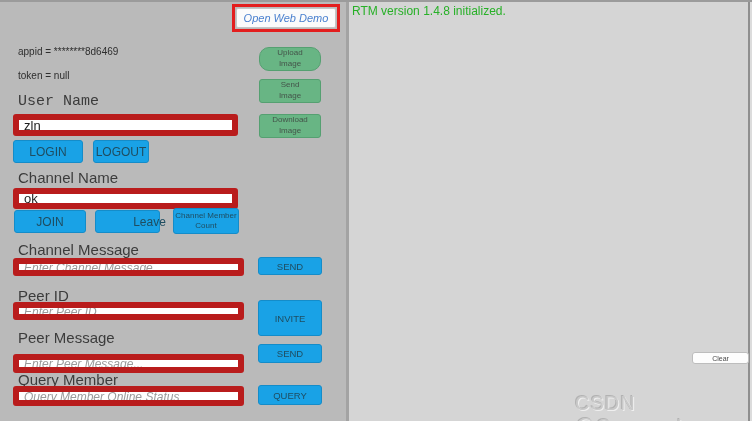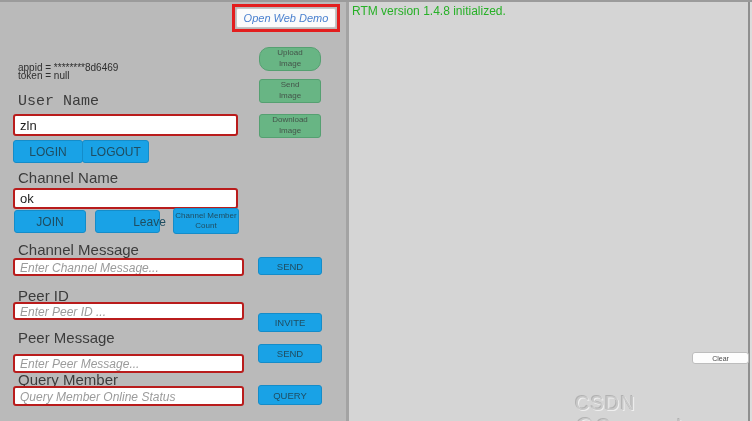--- a/index.html
+++ b/index.html
@@ -86,21 +86,21 @@
     position: absolute;
     left: 18px;
     font-size: 15px;
     color: #3c3c3c;
   }
 
   .text-input {
     position: absolute;
     left: 13px;
     background: #ffffff;
-    border: 2px solid #b91c1c;
+    border: 6px solid #b91c1c;
     border-radius: 3px;
     font-family: "Liberation Sans", sans-serif;
     font-size: 13px;
     color: #1e1e1e;
     padding: 0 5px;
     outline: none;
   }
   .text-input::placeholder {
     font-style: italic;
     color: #9b9b9b;
@@ -150,49 +150,49 @@
   <div class="right-panel"></div>
   <div class="panel-divider"></div>
   <div class="right-edge-line"></div>
   <div class="right-edge-strip"></div>
 
   <div class="console-log">RTM version 1.4.8 initialized.</div>
 
   <div class="highlight-box"></div>
   <div class="open-web-demo">Open Web Demo</div>
 
-  <div class="cred-text" style="top:60px;text-align:right;">appid = ********8d6469</div>
+  <div class="cred-text" style="top:44px;text-align:right;">appid = ********8d6469</div>
   <div class="cred-text" style="top:68px;">token = null</div>
 
   <div class="green-btn" style="top:45px;border-radius:10px;">Upload
 Image</div>
   <div class="green-btn" style="top:77px;">Send
 Image</div>
   <div class="green-btn" style="top:112px;">Download
 Image</div>
 
   <div class="section-label" style="top:91px;font-family:Liberation Mono, monospace;">User Name</div>
   <input class="text-input" style="top: 112px; width: 225px; height: 22px;" value="zln">
   <div class="blue-btn btn-md" style="left:13px; top:138px; width:70px; height:23px;">LOGIN</div>
-  <div class="blue-btn btn-md" style="left:82px; top:138px; width:67px; height:23px;">LOGOUT</div>
+  <div class="blue-btn btn-md" style="left:93px; top:138px; width:56px; height:23px;">LOGOUT</div>
 
   <div class="section-label" style="top:167px;">Channel Name</div>
   <input class="text-input" style="top: 186px; width: 225px; height: 21px;" value="ok">
   <div class="blue-btn btn-md" style="left:14px;  top:208px; width:72px; height:23px;">JOIN</div>
   <div class="blue-btn btn-md" style="left:95px;  top:208px; width:65px; height:23px;padding-left:44px;">Leave</div>
   <div class="blue-btn btn-xs" style="left:173px; top:206px; width:66px; height:26px;">Channel Member
 Count</div>
 
   <div class="section-label" style="top:239px;">Channel Message</div>
   <input class="text-input" style="top: 256px; width: 231px; height: 18px;" placeholder="Enter Channel Message...">
   <div class="blue-btn btn-sm" style="left:258px; top:255px; width:64px; height:18px;">SEND</div>
 
   <div class="section-label" style="top:285px;">Peer ID</div>
   <input class="text-input" style="top: 300px; width: 231px; height: 18px;" placeholder="Enter Peer ID ...">
-  <div class="blue-btn btn-sm" style="left:258px; top:311px; width:64px; height:19px;">INVITE</div>
+  <div class="blue-btn btn-sm" style="left:258px; top:298px; width:64px; height:36px;">INVITE</div>
 
   <div class="section-label" style="top:327px;">Peer Message</div>
   <input class="text-input" style="top: 328px; width: 231px; height: 19px; margin-top: 24px;" placeholder="Enter Peer Message...">
   <div class="blue-btn btn-sm" style="left:258px; top:342px; width:64px; height:19px;">SEND</div>
 
   <div class="section-label" style="top:369px;">Query Member</div>
   <input class="text-input" style="top: 384px; width: 231px; height: 20px;" placeholder="Query Member Online Status">
   <div class="blue-btn btn-sm" style="left:258px; top:383px; width:64px; height:20px;">QUERY</div>
 
   <div class="clear-btn">Clear</div>

